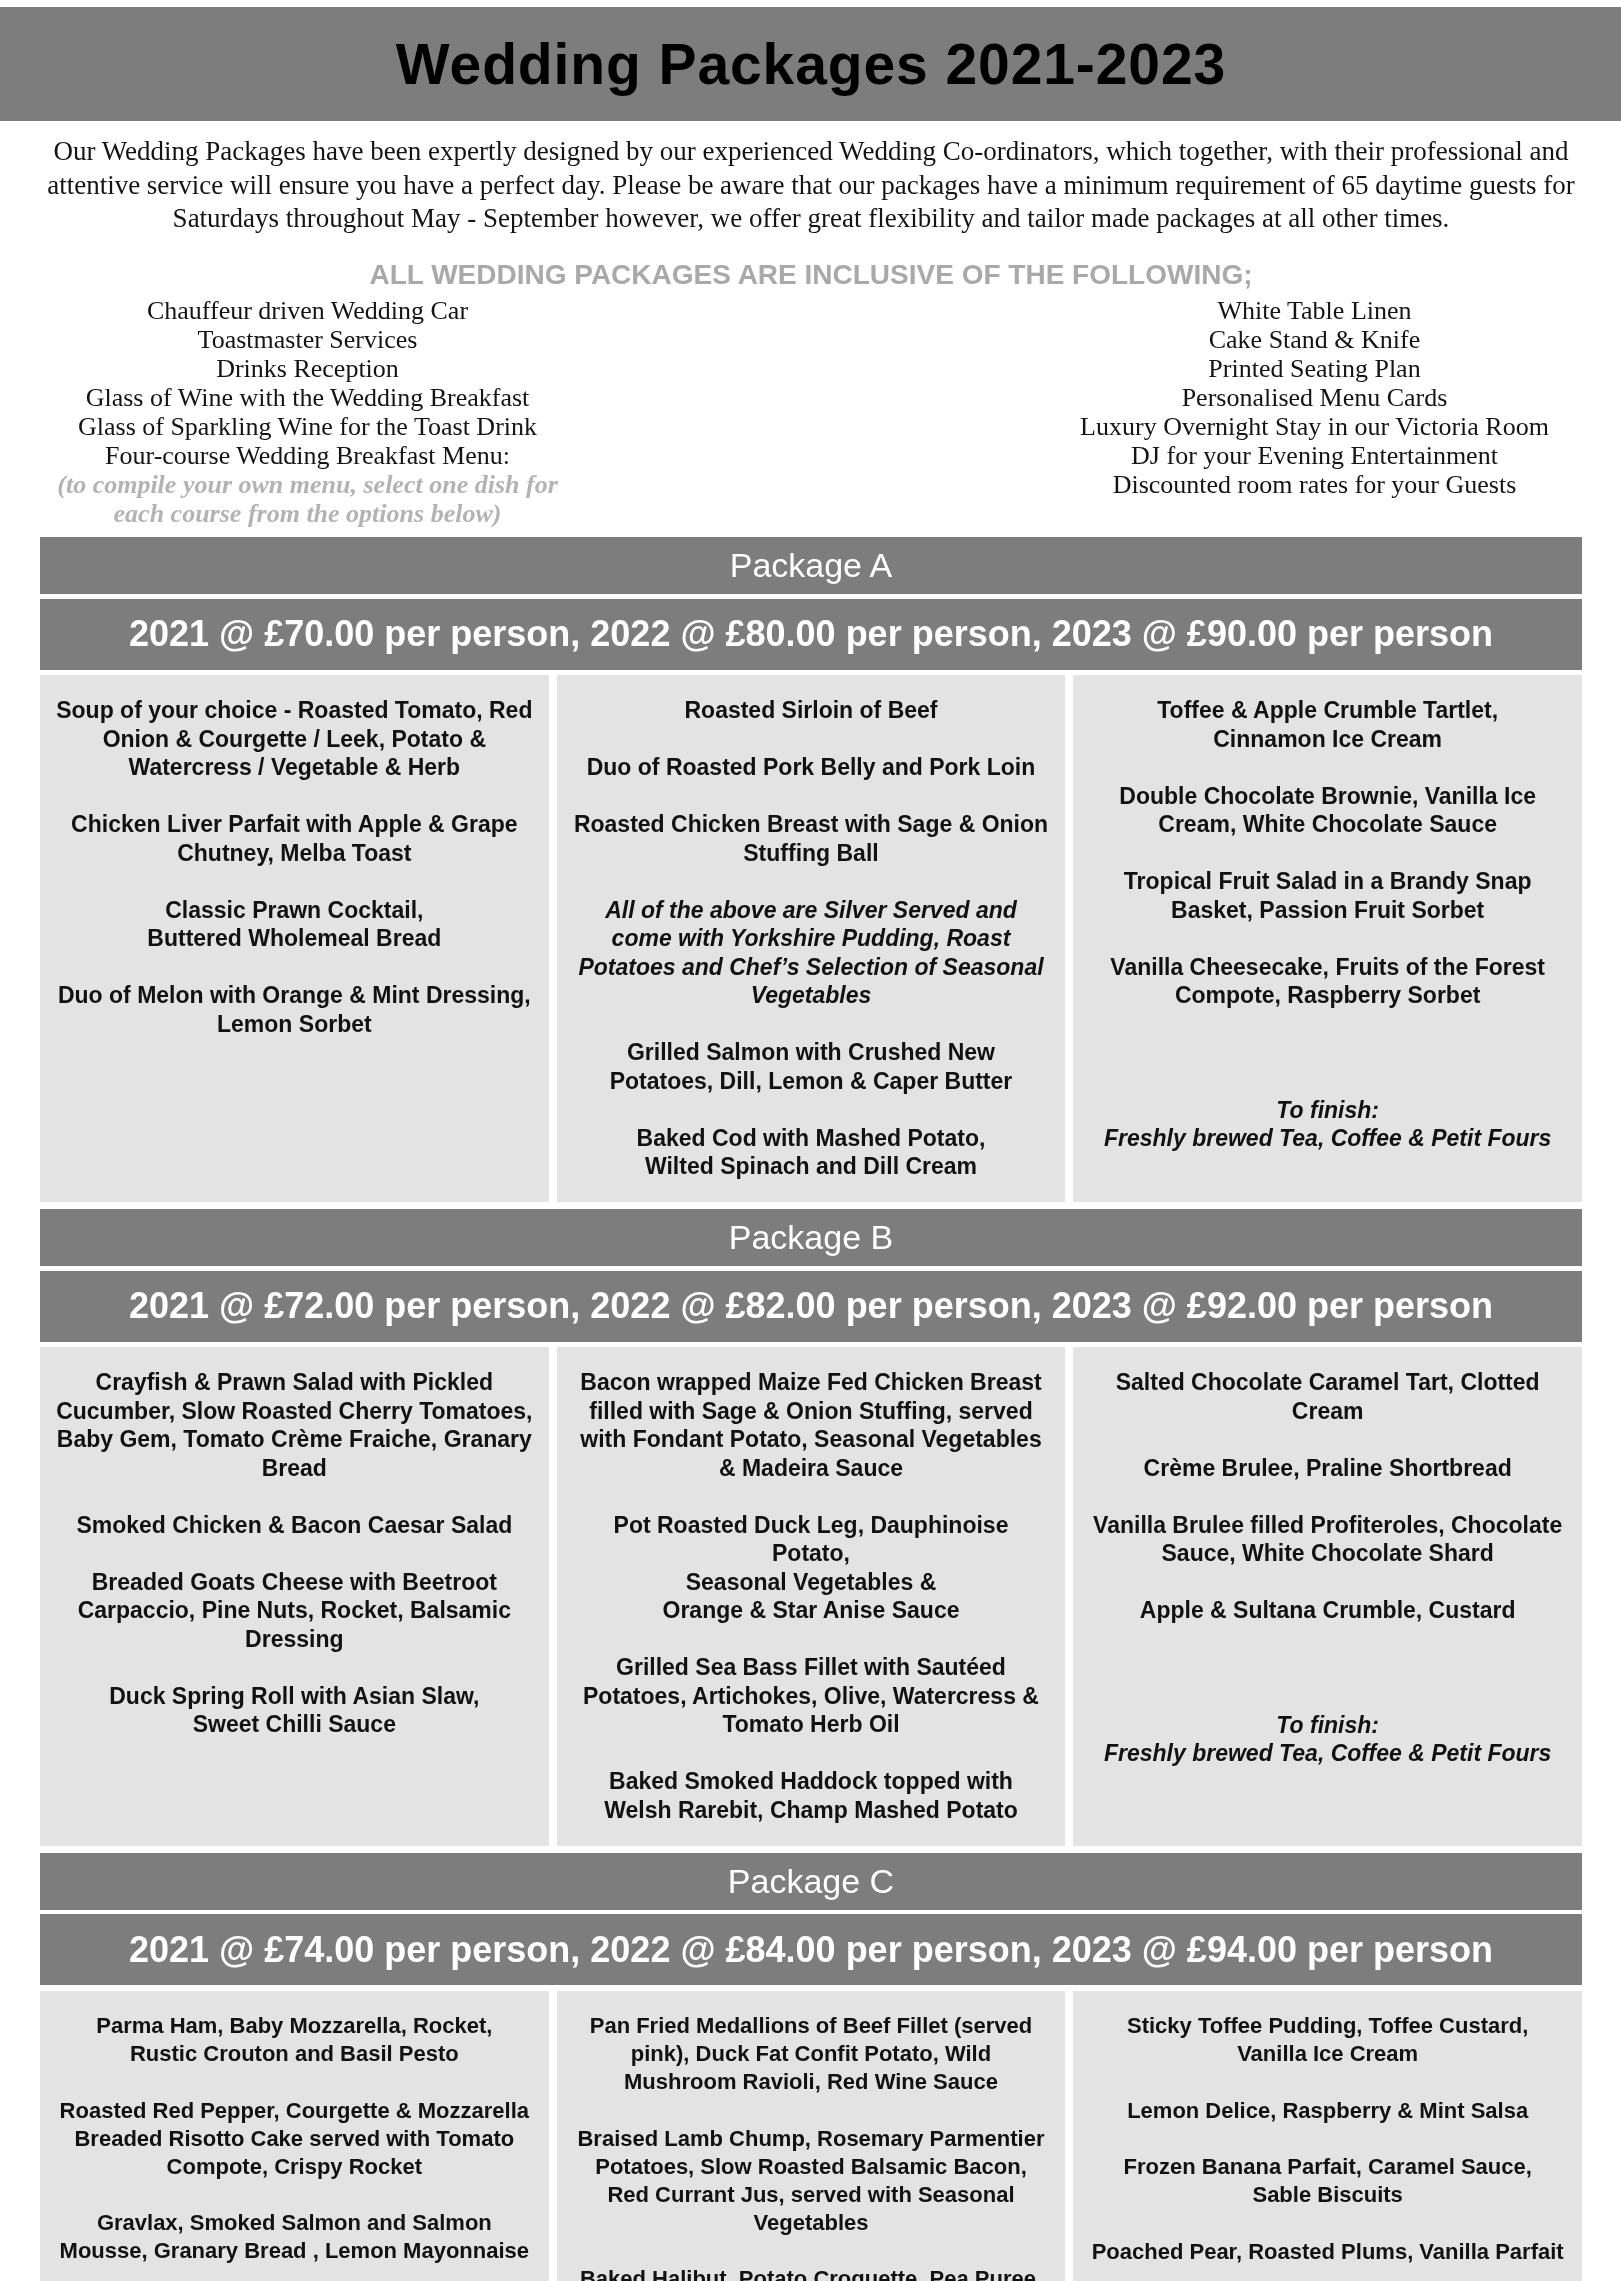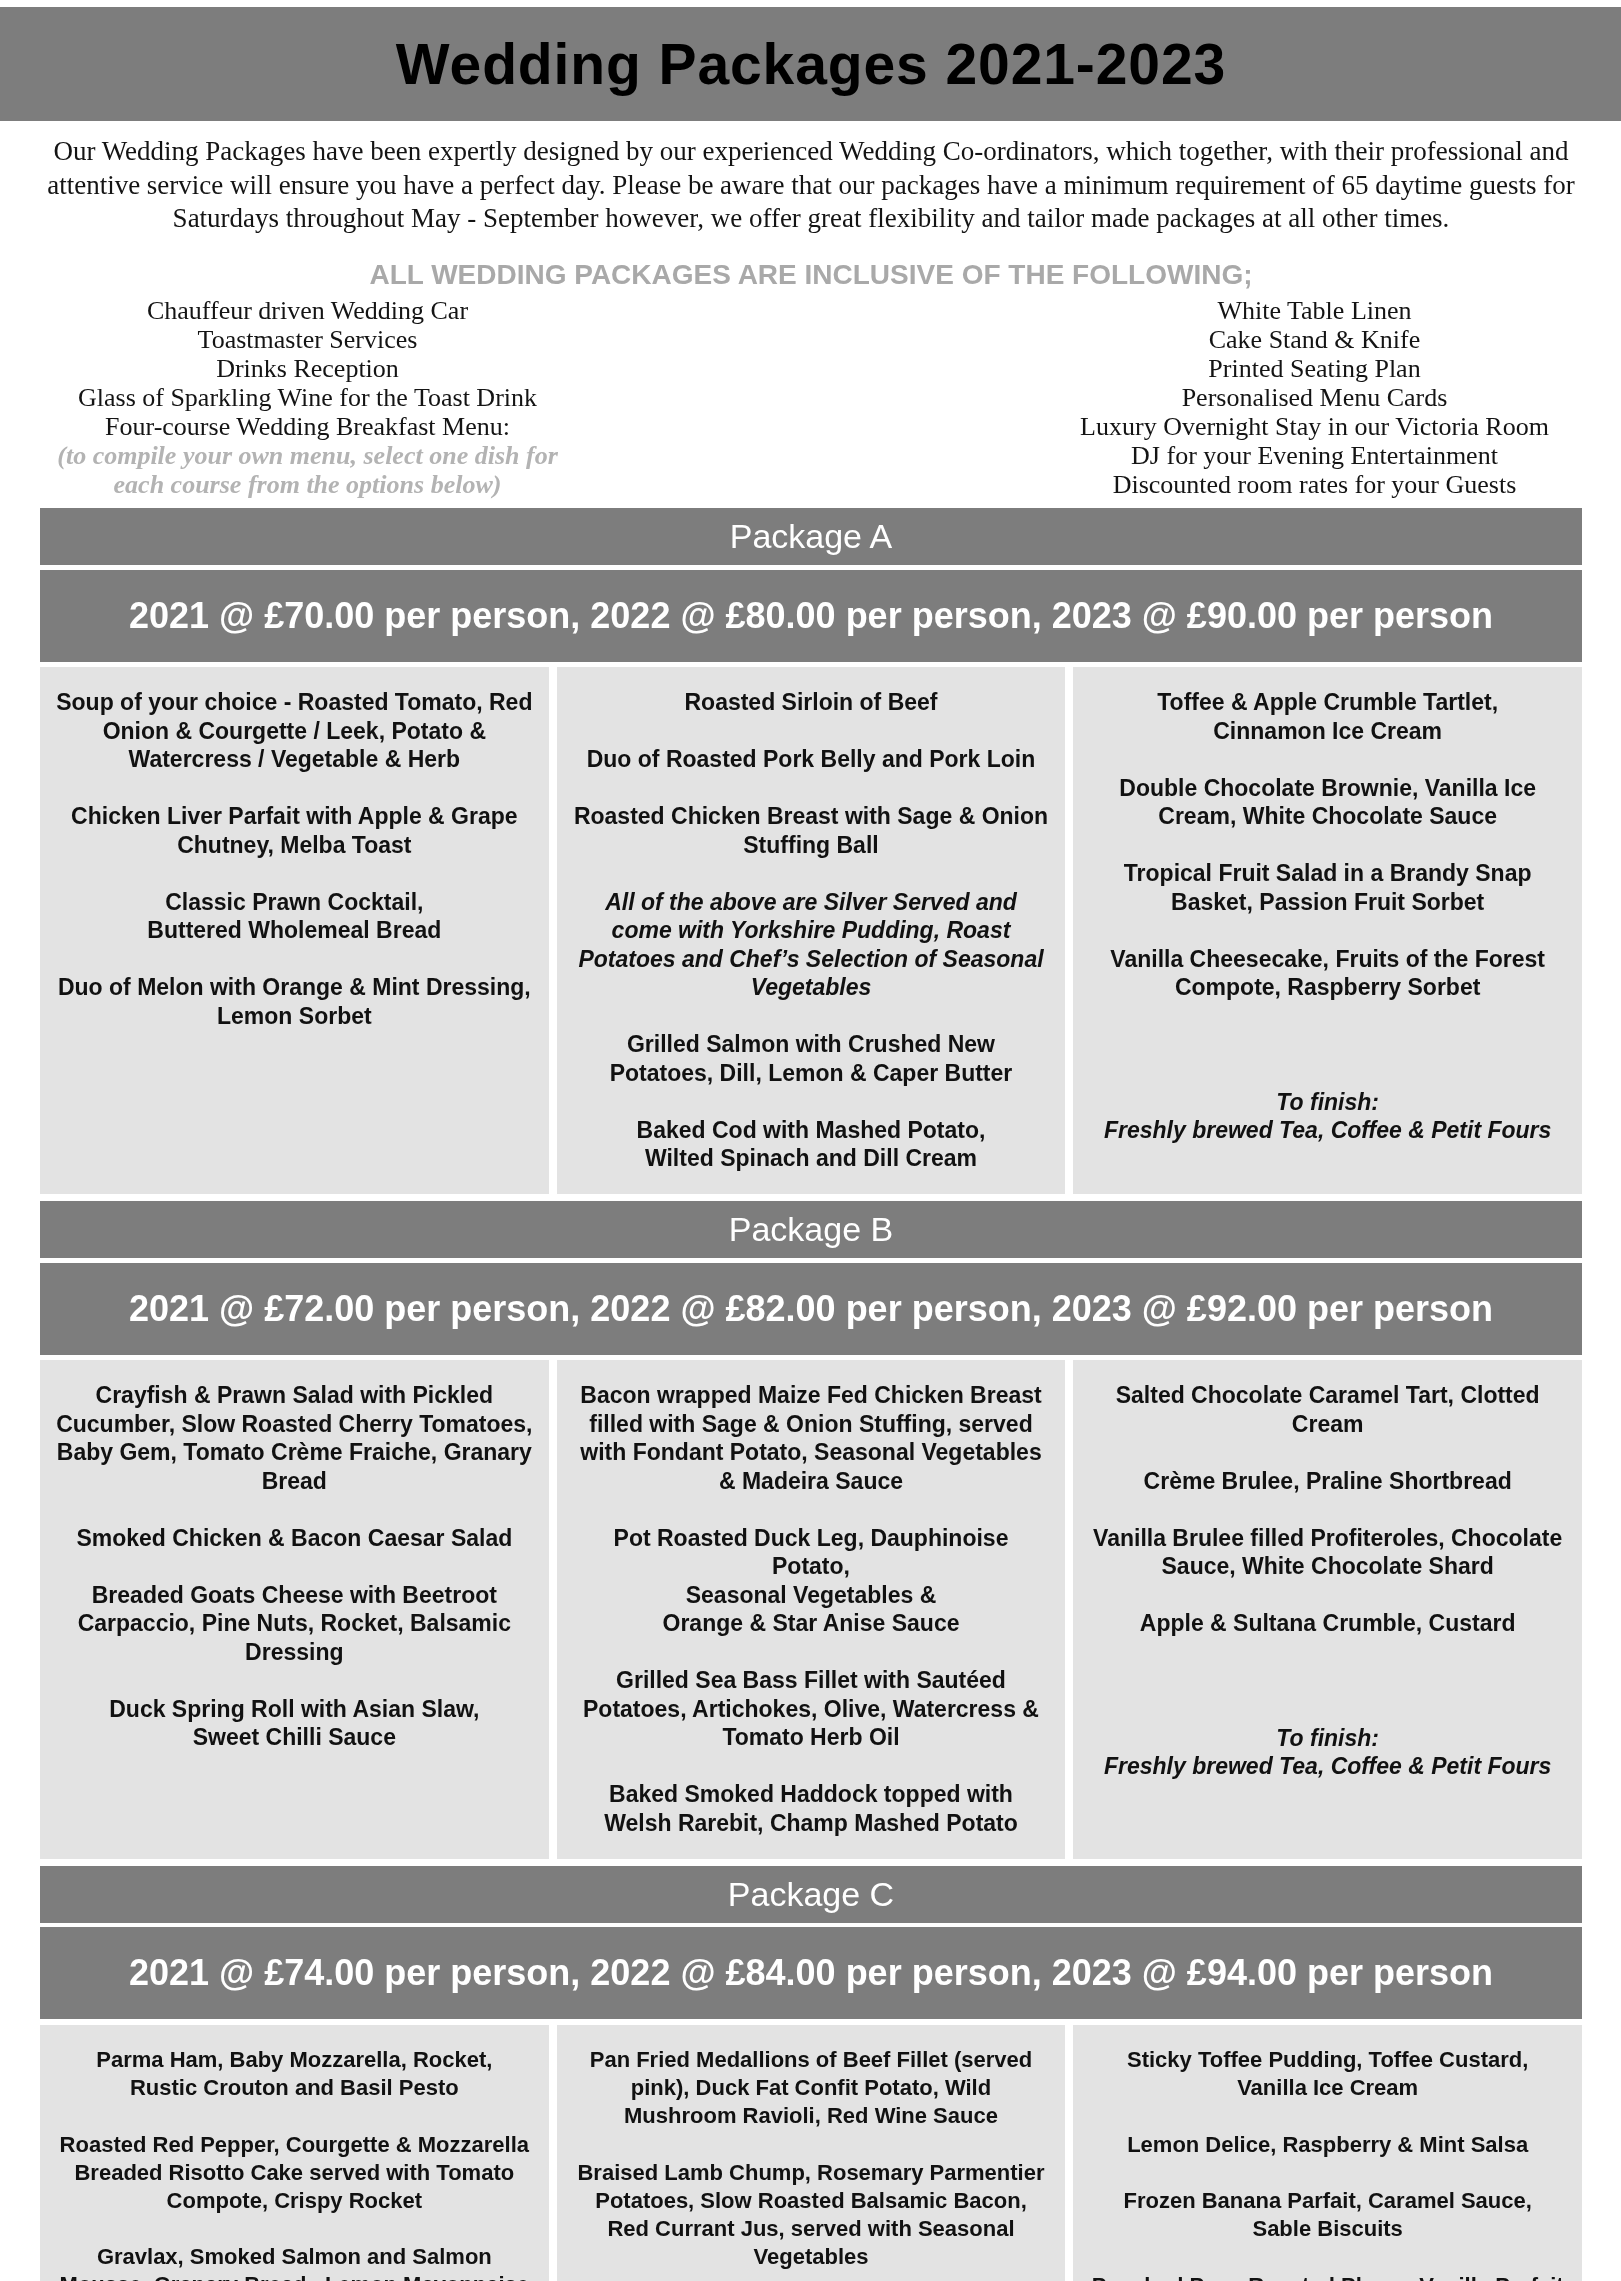--- a/index.html
+++ b/index.html
@@ -17,21 +17,21 @@
   .inc-cols { display:flex; justify-content:space-between; margin-top:5.3px; }
   .inc-col { width:615px; text-align:center; font-family:"Liberation Serif", serif;
              font-size:26px; line-height:29px; color:#141414; }
   .inc-item { white-space:pre-line; }
   .inc-note { color:#b3b3b3; font-style:italic; width:535px; margin:0 auto; white-space:pre-line;font-weight:bold; }
 
   .packages { margin:9px 40px 0 40px; }
   .pkg { margin-top:7.1px;border-radius:26px; }
   .pkg-name-bar { height:57px; background:#7d7d7d; color:#ffffff; font-size:34px;
                   display:flex; align-items:center; justify-content:center; }
-  .pkg-price-bar { height:92px; background:#7d7d7d; color:#ffffff; font-size:36px; font-weight:bold;
+  .pkg-price-bar { height:71px; background:#7d7d7d; color:#ffffff; font-size:36px; font-weight:bold;
                    display:flex; align-items:center; justify-content:center; margin-top:4.5px; }
   .pkg-grid { display:grid; grid-template-columns:1fr 1fr 1fr; gap:8px; margin-top:5.3px; }
   .pkg-cell { background:#e3e3e3; padding:21.4px 16px; text-align:center;
               font-weight:bold; font-size:23px; line-height:28.5px; color:#111111; }
   .pkg:nth-of-type(3) .pkg-cell { font-size:22px; line-height:28px; }
   .blk { white-space:pre-line; }
   .blk + .blk { margin-top:28.5px; }
   .blk.it { font-style:italic; }
   .blk.gap2 { margin-top:86px; }
 </style>
@@ -44,20 +44,21 @@
 
 <div class="intro">Our Wedding Packages have been expertly designed by our experienced Wedding Co-ordinators, which together, with their professional and attentive service will ensure you have a perfect day. Please be aware that our packages have a minimum requirement of 65 daytime guests for Saturdays throughout May - September however, we offer great flexibility and tailor made packages at all other times.</div>
 
 <div class="inc-head">ALL WEDDING PACKAGES ARE INCLUSIVE OF THE FOLLOWING;</div>
 
 <div class="inc-cols">
   <div class="inc-col">
       <div class="inc-item">Chauffeur driven Wedding Car</div>
       <div class="inc-item">Toastmaster Services</div>
       <div class="inc-item">Drinks Reception</div>
+      <div class="inc-item">Glass of Wine with the Wedding Breakfast</div>
       <div class="inc-item">Glass of Sparkling Wine for the Toast Drink</div>
       <div class="inc-item">Four-course Wedding Breakfast Menu:</div>
       <div class="inc-note">(to compile your own menu, select one dish for each course from the options below)</div>
     </div>
   <div class="inc-col">
       <div class="inc-item">White Table Linen</div>
       <div class="inc-item">Cake Stand &amp; Knife</div>
       <div class="inc-item">Printed Seating Plan</div>
       <div class="inc-item">Personalised Menu Cards</div>
       <div class="inc-item">Luxury Overnight Stay in our Victoria Room</div>

